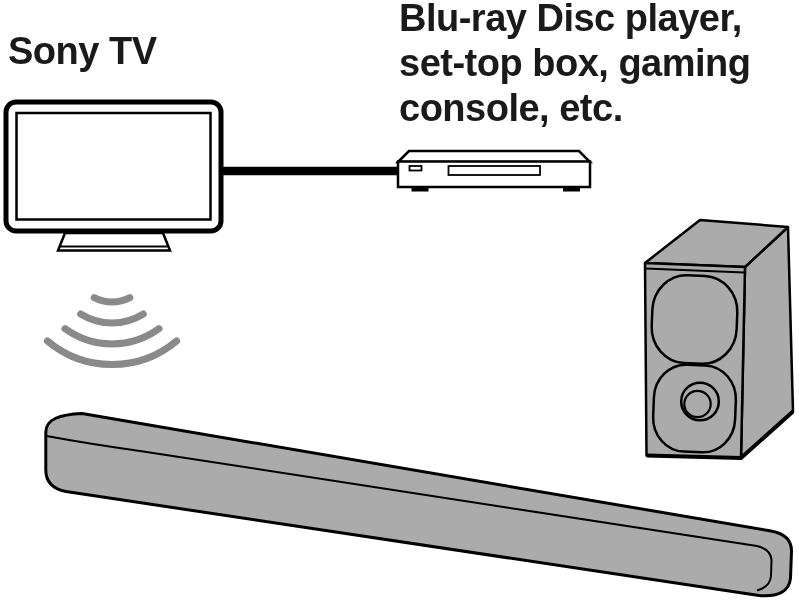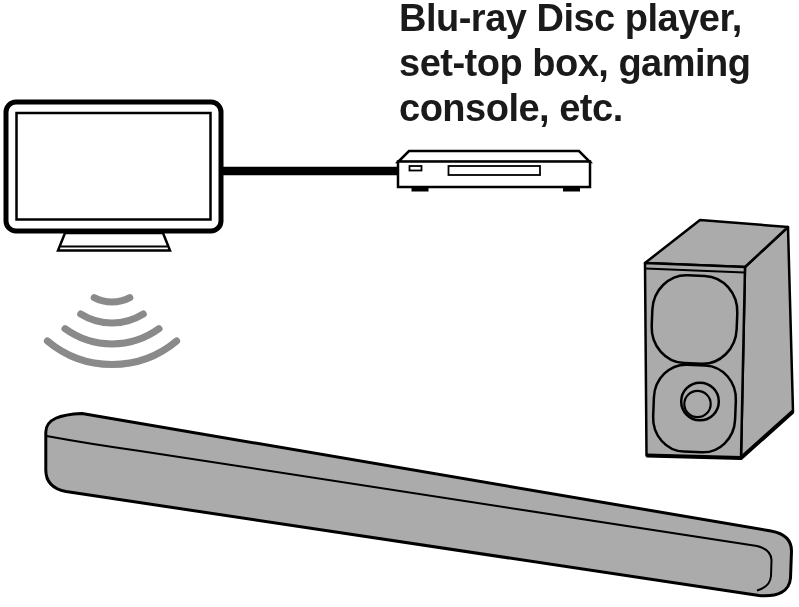--- a/index.html
+++ b/index.html
@@ -85,16 +85,17 @@
         <rect class="outline" x="652" y="275.5" width="85" height="88" rx="34" ry="36" stroke-width="2.5"></rect>
       </g>
       <g transform="rotate(2.3 694.5 408.5)">
         <rect class="outline" x="653.5" y="365" width="82" height="87" rx="32" ry="34" stroke-width="2.5"></rect>
       </g>
       <circle class="outline grayfill" cx="700" cy="401.5" r="18.8" stroke-width="2.5"></circle>
       <circle class="outline grayfill" cx="697.5" cy="404" r="13.2" stroke-width="2.2"></circle>
     </g>
   </svg>
 
+  <div class="label tv-label">Sony TV</div>
   <div class="label src-label">Blu-ray Disc player,
 set-top box, gaming
 console, etc.</div>
 </div>
 
 </body></html>

